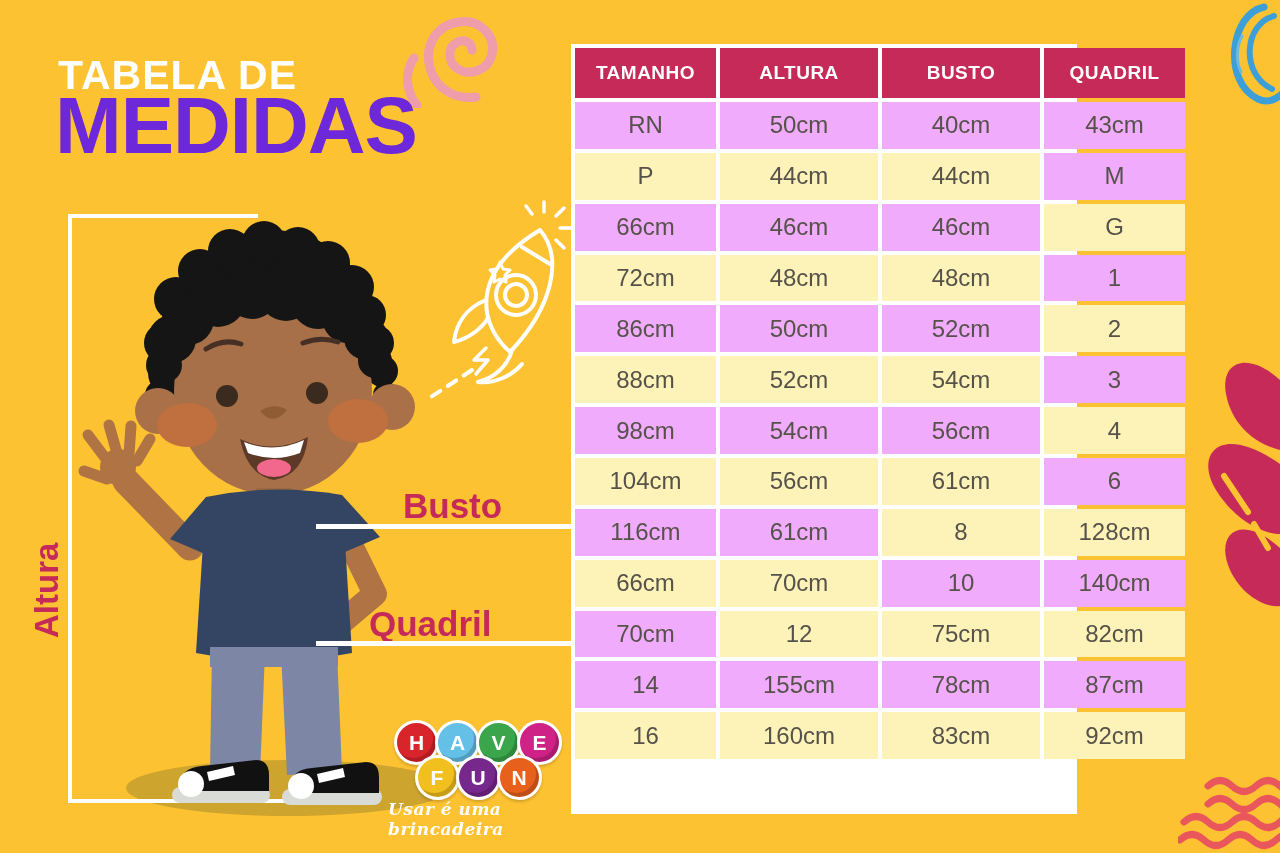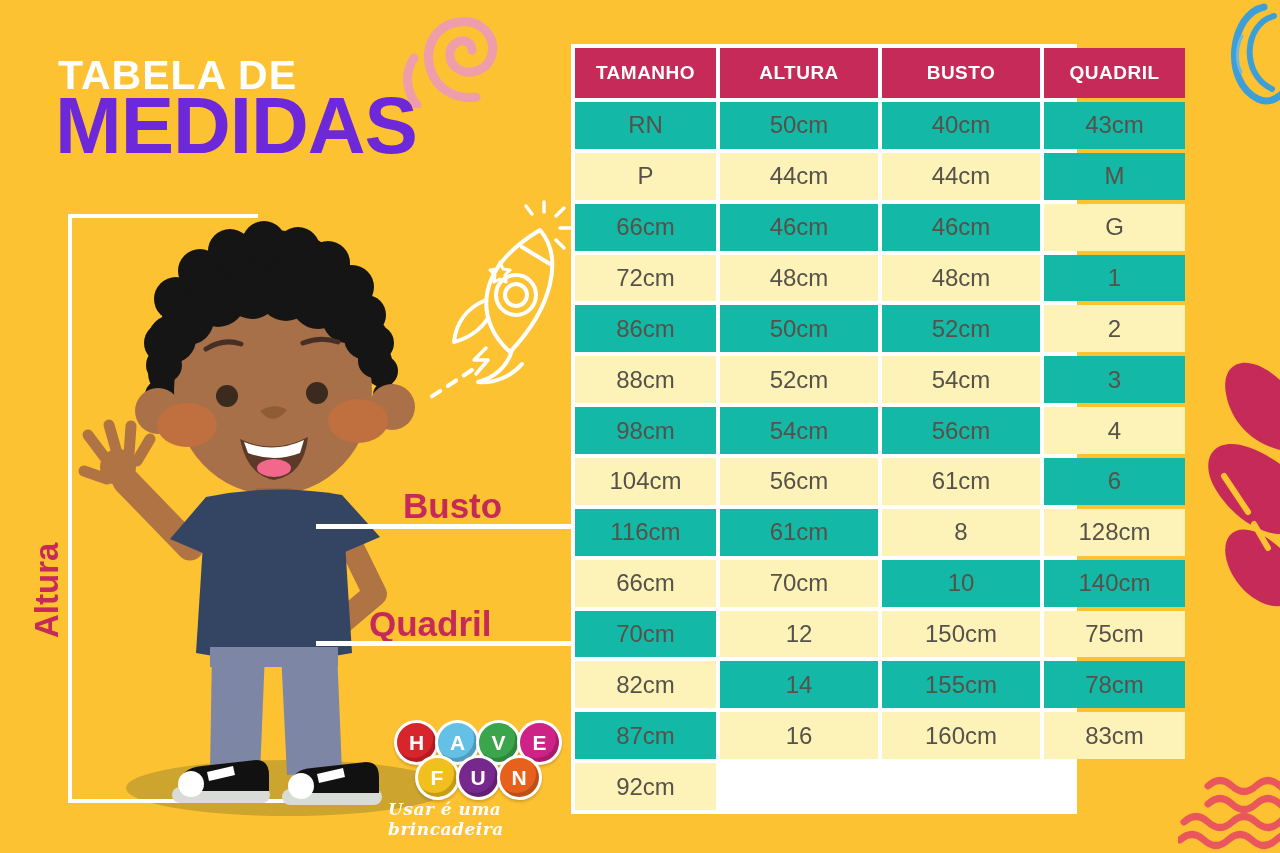--- a/index.html
+++ b/index.html
@@ -19,21 +19,21 @@
   .mline{background:#fff;height:5px;width:276px;left:316px;}
   .busto-line{top:524px;}
   .quadril-line{top:641px;}
 
   
   .size-table{left:571px;top:44px;width:506px;height:770px;background:#fff;box-sizing:border-box;
               padding:4px;display:grid;grid-template-columns:141px 158px 158px 141px;
               grid-template-rows:50px repeat(14,1fr);gap:4px;}
   .cell{display:flex;align-items:center;justify-content:center;color:#56524a;font-size:24px;}
   .cell.header{background:#c52a59;color:#fff;font-weight:bold;font-size:19px;letter-spacing:.5px;}
-  .cell.dark{background:#14b8a6;}
+  .cell.dark{background:#f0abfc;}
   .cell.light{background:#fdf3b9;}
 
   
   .logo{left:392px;top:720px;width:172px;}
   .logo-row{display:flex;justify-content:center;}
   .logo-row2{margin-top:-10px;}
   .bubble{width:45px;height:45px;border-radius:50%;border:3px solid #fff;box-sizing:border-box;
           margin:0 -2px;display:flex;align-items:center;justify-content:center;color:#fff;
           font-weight:bold;font-size:21px;
           box-shadow:0 2px 3px rgba(0,0,0,.18), inset -3px -4px 0 rgba(0,0,0,.18);}
@@ -250,21 +250,20 @@
       <div class="cell dark">116cm</div>
       <div class="cell dark">61cm</div>
       <div class="cell light">8</div>
       <div class="cell light">128cm</div>
       <div class="cell light">66cm</div>
       <div class="cell light">70cm</div>
       <div class="cell dark">10</div>
       <div class="cell dark">140cm</div>
       <div class="cell dark">70cm</div>
       <div class="cell light">12</div>
-      <div class="cell light">150cm</div>
       <div class="cell light">75cm</div>
       <div class="cell light">82cm</div>
       <div class="cell dark">14</div>
       <div class="cell dark">155cm</div>
       <div class="cell dark">78cm</div>
       <div class="cell dark">87cm</div>
       <div class="cell light">16</div>
       <div class="cell light">160cm</div>
       <div class="cell light">83cm</div>
       <div class="cell light">92cm</div>

